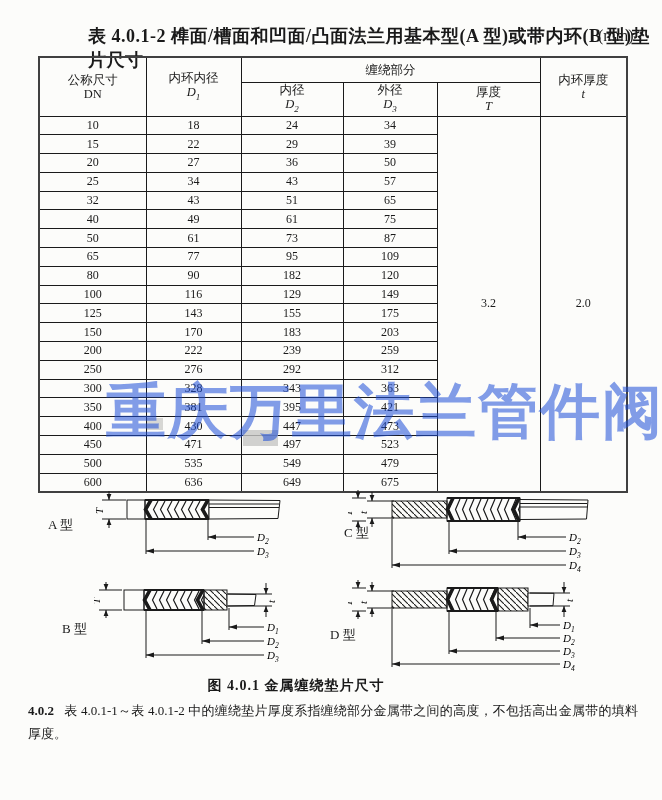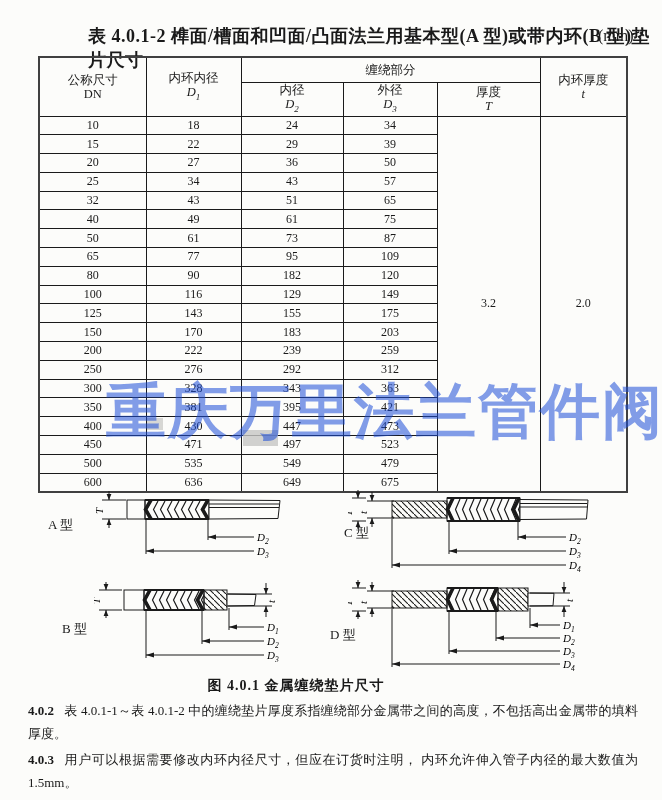--- a/index.html
+++ b/index.html
@@ -422,16 +422,15 @@
     <text class="dimlbl" x="215" y="49"><tspan>D</tspan><tspan class="dimsub" dy="2.5">1</tspan></text>
     <text class="dimlbl" x="215" y="62"><tspan>D</tspan><tspan class="dimsub" dy="2.5">2</tspan></text>
     <text class="dimlbl" x="215" y="75"><tspan>D</tspan><tspan class="dimsub" dy="2.5">3</tspan></text>
     <text class="dimlbl" x="215" y="88"><tspan>D</tspan><tspan class="dimsub" dy="2.5">4</tspan></text>
   </svg>
 
   <div class="fig-caption">图 4.0.1  金属缠绕垫片尺寸</div>
 
   <div class="notes">
     <p><span class="note-num">4.0.2</span><span>表 4.0.1-1～表 4.0.1-2 中的缠绕垫片厚度系指缠绕部分金属带之间的高度，不包括高出金属带的填料厚度。</span></p>
-    <p><span class="note-num">4.0.3</span><span>用户可以根据需要修改内环内径尺寸，但应在订货时注明， 内环允许伸入管子内径的最大数值为 1.5mm。</span></p>
   </div>
 
 </div>
 
 </body></html>

